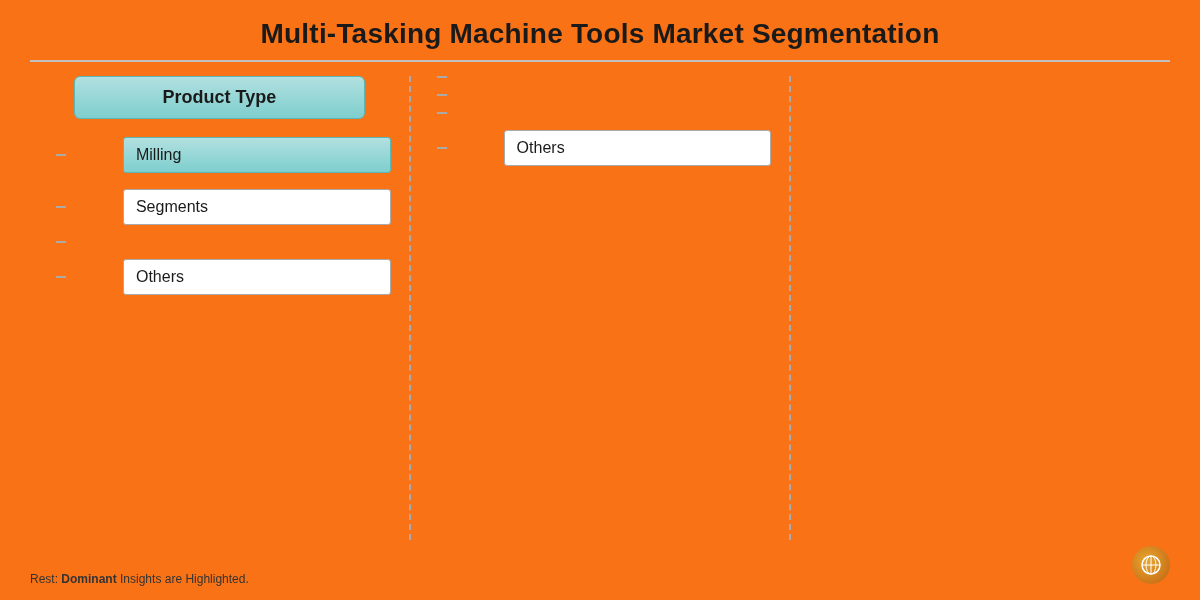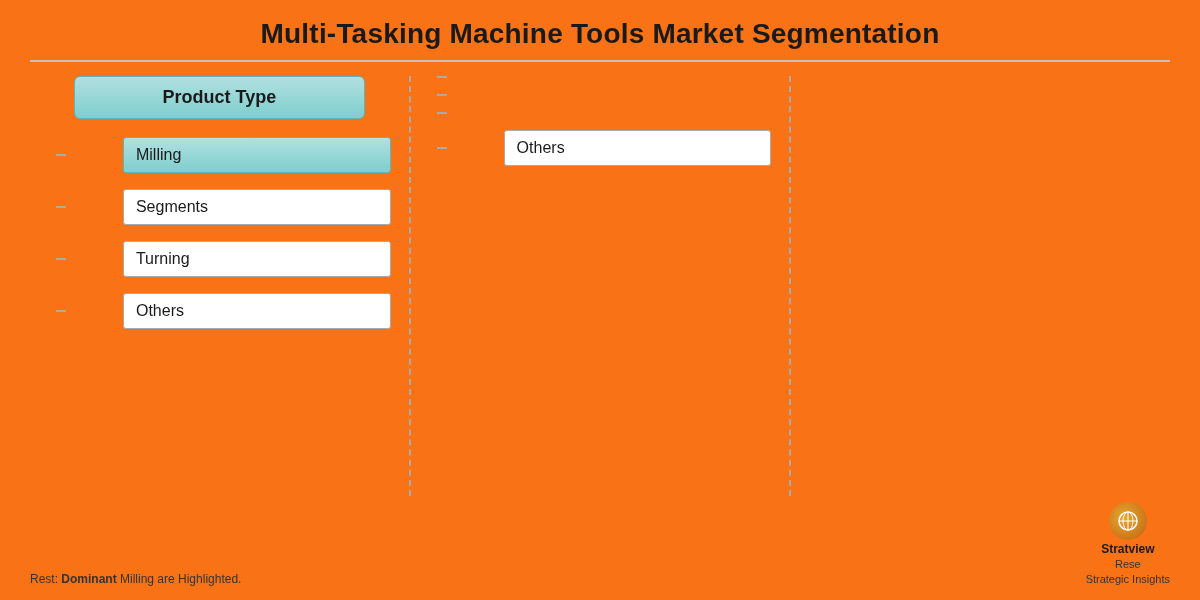--- a/index.html
+++ b/index.html
@@ -176,21 +176,20 @@
           <div class="item">
             <div class="connector-line"></div>
             <div class="item-label highlighted">Milling</div>
           </div>
           <div class="item">
             <div class="connector-line"></div>
             <div class="item-label">Segments</div>
           </div>
           <div class="item">
             <div class="connector-line"></div>
-            <div class="item-label">Turning</div>
           </div>
           <div class="item">
             <div class="connector-line"></div>
             <div class="item-label">Others</div>
           </div>
         </div>
       </div>
       <div class="column">
         <div class="items-list">
           <div class="item">
@@ -207,31 +206,26 @@
             <div class="item-label">Others</div>
           </div>
         </div>
       </div>
       <div class="column">
       </div>
     </div>
 
   <div class="footer">
     <div class="footer-note">
-      <span>Rest: </span><strong>Dominant</strong><span> Milling are Highlighted.</span>
+      <span>Rest: </span><strong>Dominant</strong><span> Insights are Highlighted.</span>
     </div>
     <div class="logo-area">
       <div class="logo-circle">
         <svg width="22" height="22" viewBox="0 0 22 22">
           <circle cx="11" cy="11" r="9" fill="none" stroke="#fff" stroke-width="1.5"></circle>
           <line x1="11" y1="2" x2="11" y2="20" stroke="#fff" stroke-width="1"></line>
           <line x1="2" y1="11" x2="20" y2="11" stroke="#fff" stroke-width="1"></line>
           <ellipse cx="11" cy="11" rx="5" ry="9" fill="none" stroke="#fff" stroke-width="1"></ellipse>
         </svg>
       </div>
-      <div class="logo-text">
-        <strong>Stratview</strong><br>
-        <span>Rese</span><br>
-        <span>Strategic Insights</span>
-      </div>
     </div>
   </div>
 </div>
 
 </body></html>

